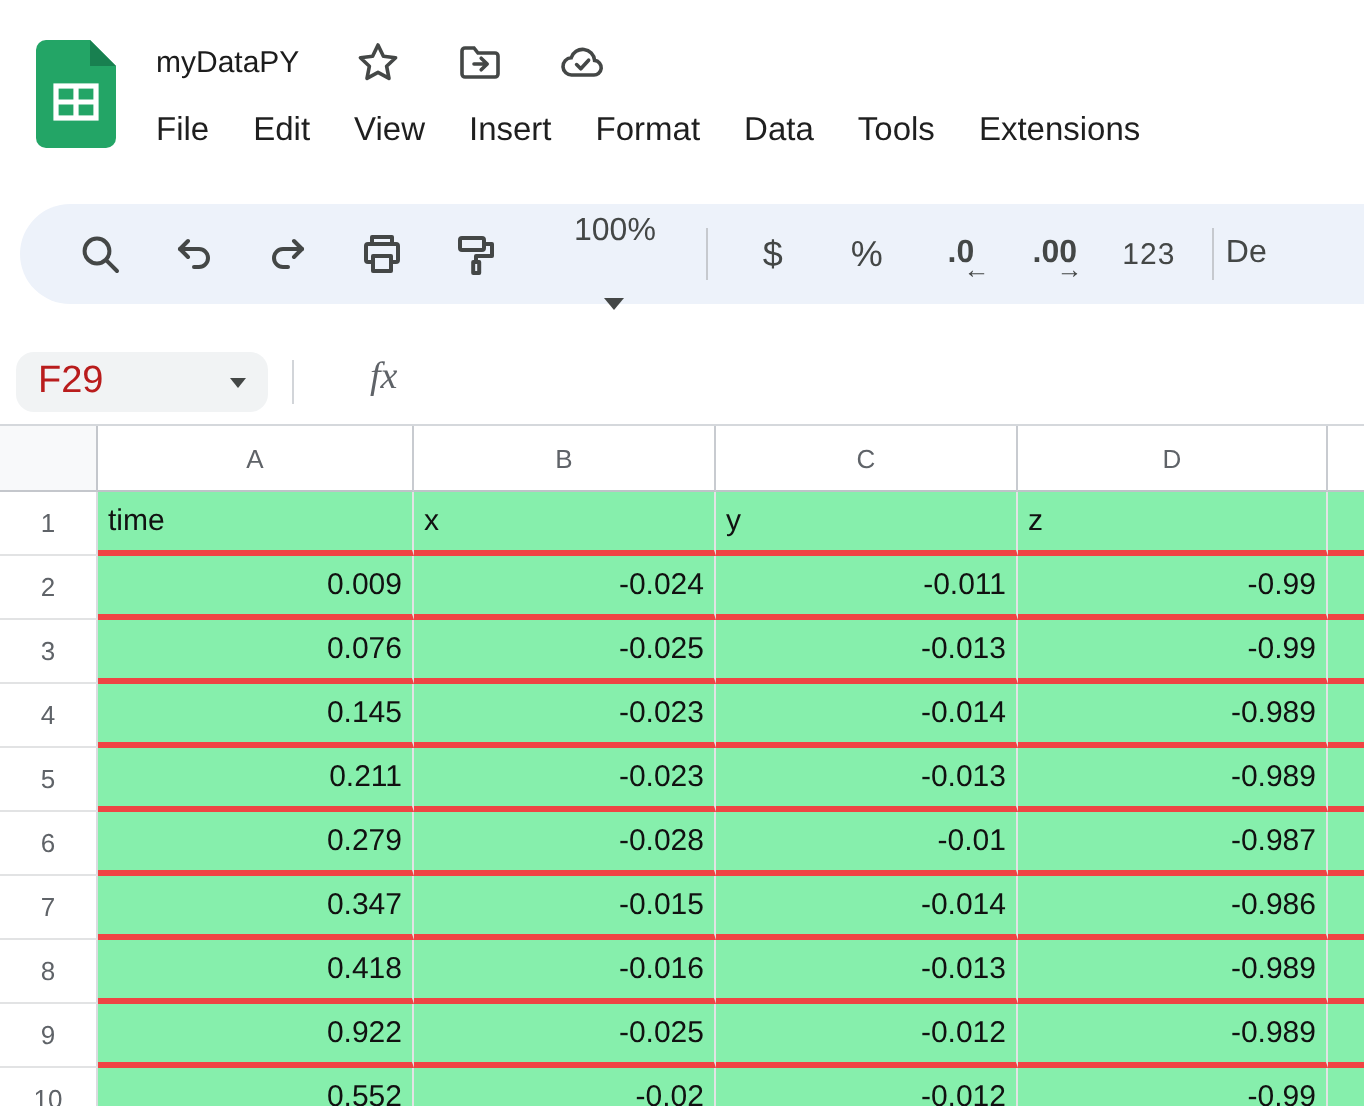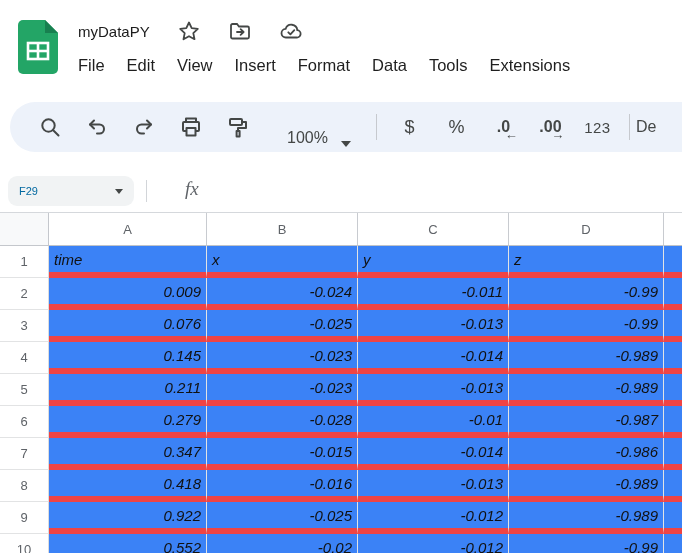--- a/index.html
+++ b/index.html
@@ -15,53 +15,53 @@
   .tb-icon { width:24px; height:24px; display:flex; align-items:center; justify-content:center; color:#444746; }
   .menu-bar { position:absolute; left:67px; top:50px; height:30px; display:flex; align-items:center; }
   .menu-item { padding:4px 11px; font-size:16.5px; color:#1f1f1f; border-radius:6px; white-space:nowrap; cursor:default; }
   
   .toolbar { position:absolute; left:10px; top:102px; right:0; height:50px;
     background:#edf2fa; border-radius:25px 0 0 25px; display:flex; align-items:center; }
   .tb-btn { width:47px; height:40px; display:flex; align-items:center; justify-content:center;
     color:#444746; border-radius:6px; }
   .tb-btn svg { display:block; }
   .tb-first { margin-left:16px; }
-  .zoom-ctl { margin-left:18px; display:flex; align-items:flex-end; gap:13px; padding:0 8px; height:40px; }
+  .zoom-ctl { margin-left:18px; display:flex; align-items:center; gap:24px; padding:0 8px; height:40px;flex-direction:column; }
   .zoom-txt { font-size:16px; color:#444746; }
   .caret { width:0; height:0; border-left:5px solid transparent; border-right:5px solid transparent;
     border-top:6px solid #444746; }
   .tb-divider { width:1px; height:26px; background:#c6c9ce; margin:0 9px 0 17px; }
   .tb-divider2 { width:1px; height:26px; background:#c6c9ce; margin:0 6px 0 8px; }
   .dec-wrap { position:relative; font-size:16px; font-weight:bold; color:#444746; }
   .dec-arrow { position:absolute; font-size:13px; font-weight:normal; top:9px; }
   .dec-arrow.l { left:8px; } .dec-arrow.r { left:12px; }
   .fmt-123 { font-size:15px; color:#444746; letter-spacing:0.5px; }
   .font-name { font-size:16px; color:#444746; white-space:nowrap; }
   
   .namebox { position:absolute; left:8px; top:176px; width:126px; height:30px; background:#f1f3f4;
     border-radius:9px; display:flex; align-items:center; padding:0 11px; }
-  .namebox-txt { font-size:11px; color:#0369a1;text-align:right; }
+  .namebox-txt { font-size:19px; color:#b91c1c;text-align:right; }
   .namebox .caret { margin-left:auto; border-top-width:5px; border-left-width:4.5px; border-right-width:4.5px; }
   .fb-divider { position:absolute; left:146px; top:180px; width:1px; height:22px; background:#d2d5d9; }
   .fx { position:absolute; left:161px; top:178px; font-family:"Liberation Serif", serif;
     font-style:italic; font-size:19px; color:#5f6368;margin-left:24px; }
   
   .grid { position:absolute; left:0; top:212px; right:0; }
   .hdr-row { display:flex; height:34px; border-top:1px solid #d5d8dc; }
   .corner { width:49px; background:#f8f9fa; border-right:1px solid #c4c7cc; border-bottom:1px solid #c4c7cc; }
   .colhdr { display:flex; align-items:center; justify-content:center; font-size:13px; color:#5f6368;
     background:#fff; border-right:1px solid #c8cbd0; border-bottom:1px solid #bfc3c8; }
   .colhdr.stub { flex:1; border-right:none; }
   .w-a { width:158px; } .w-b { width:151px; } .w-c { width:151px; } .w-d { width:155px; }
   .row { display:flex; height:32px; }
   .rownum { width:49px; display:flex; align-items:center; justify-content:center; font-size:13px;
     color:#5f6368; border-right:1px solid #dadcdf; border-bottom:1px solid #e2e3e4; background:#fff; }
   .cell { display:flex; align-items:center; justify-content:flex-end; padding:0 5px; font-size:15px;
-    color:#111; border-right:1px solid #e2e3e4; border-bottom:6px solid #ef4444; background:#3b82f6;
-    overflow:hidden; white-space:nowrap;font-style:italic; }
+    color:#111; border-right:1px solid #e2e3e4; border-bottom:3px solid #ef4444; background:#86efac;
+    overflow:hidden; white-space:nowrap; }
   .cell.left { justify-content:flex-start; }
   .cell.stub { flex:1; border-right:none; }
 </style>
 </head>
 <body>
 
 <div class="screen">
 
   <svg class="gs-logo" viewBox="0 0 40 54">
     <path d="M5 0 H27 L40 13 V49 a5 5 0 0 1 -5 5 H5 a5 5 0 0 1 -5 -5 V5 a5 5 0 0 1 5 -5 Z" fill="#23A566"></path>

